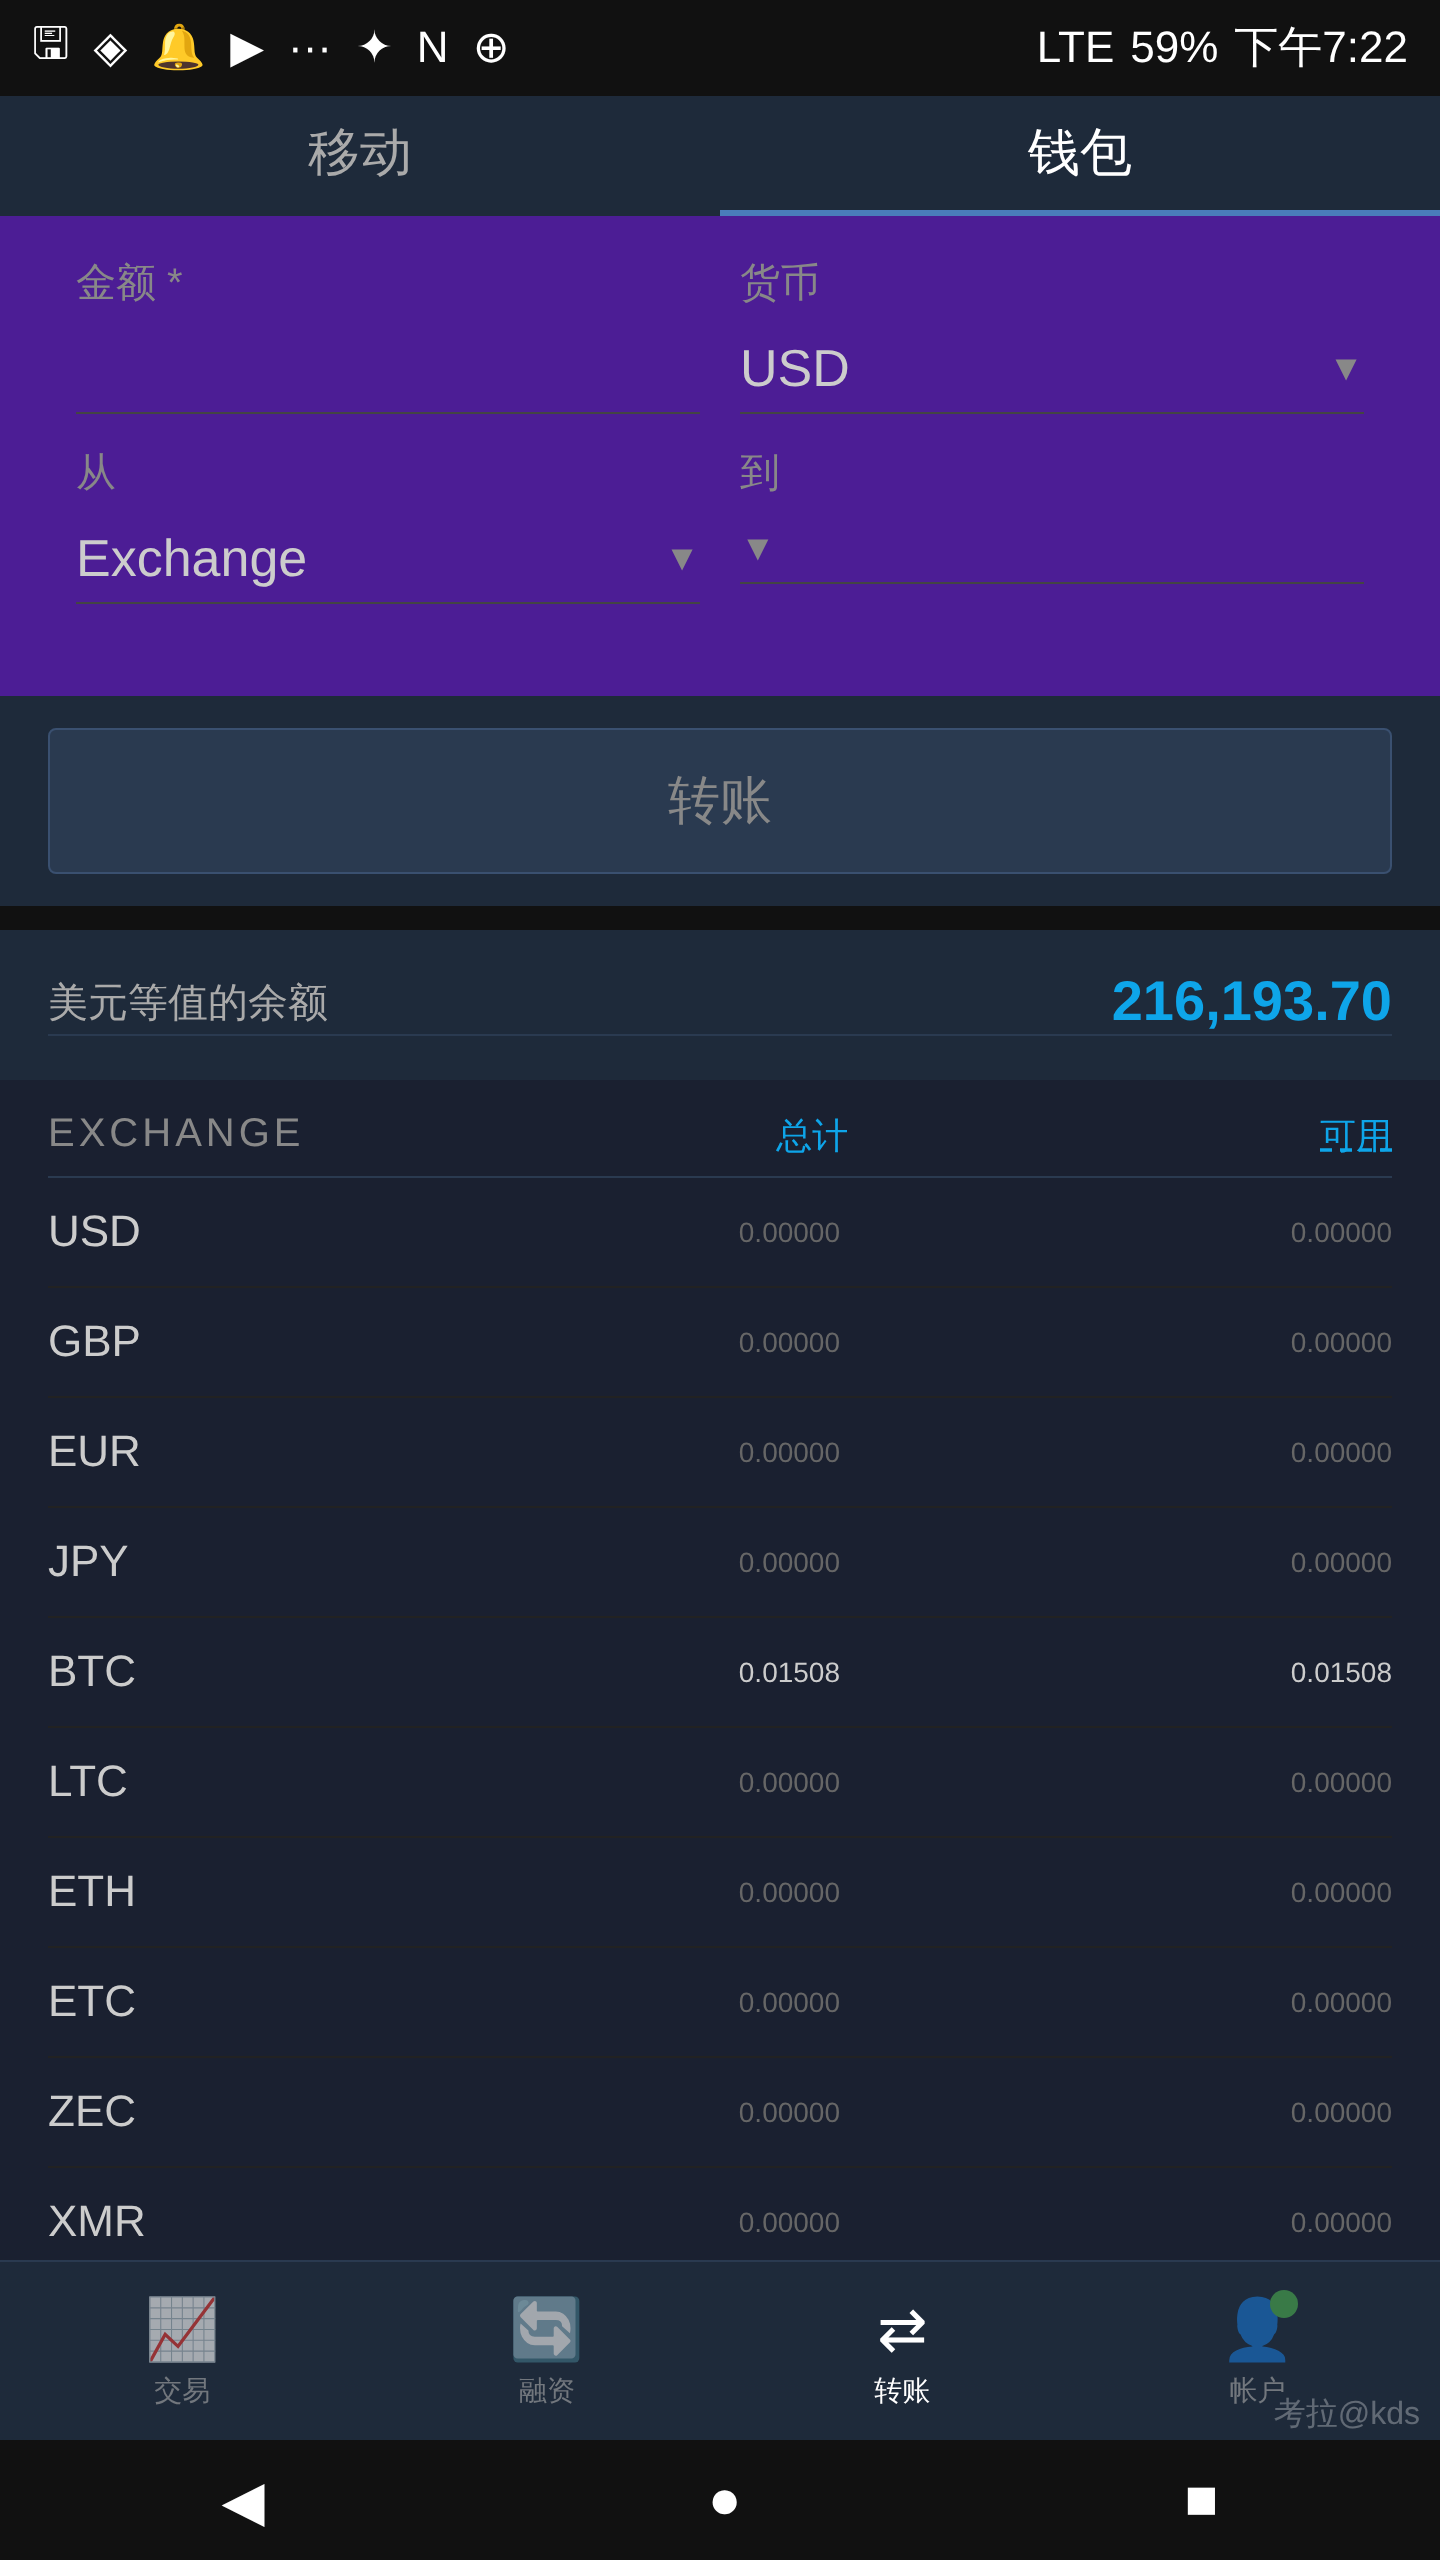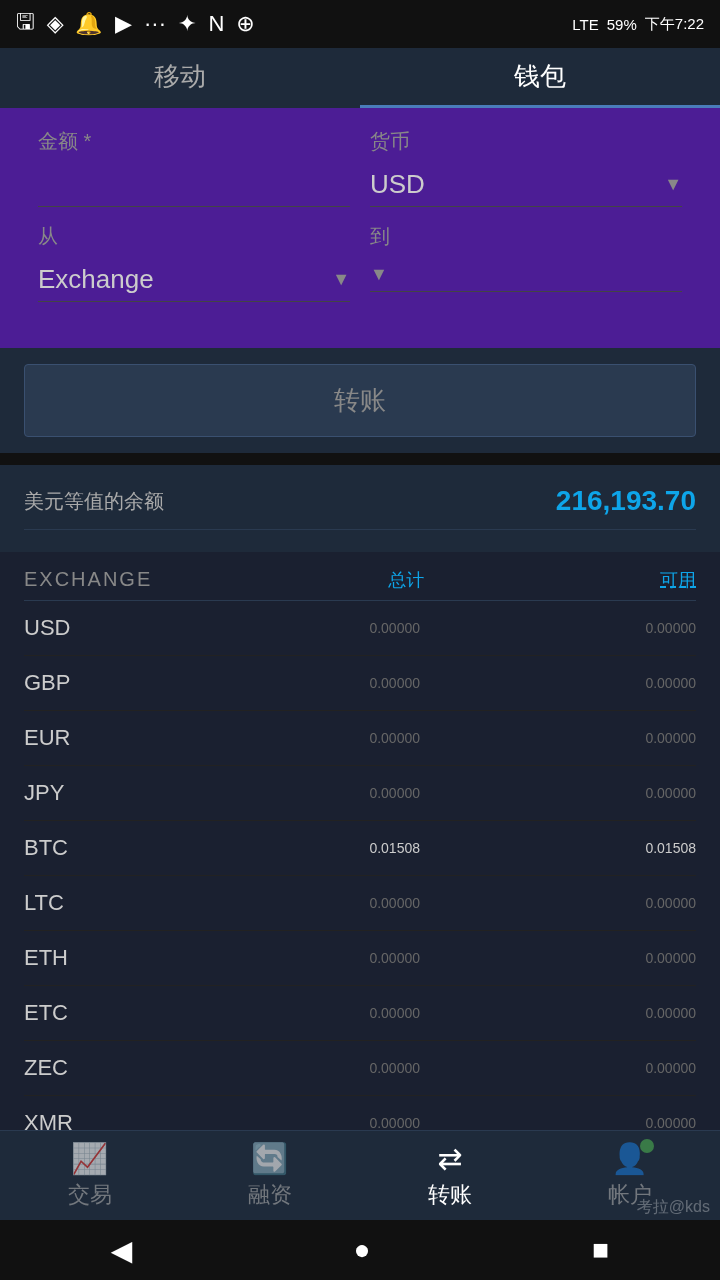--- a/index.html
+++ b/index.html
@@ -18,21 +18,21 @@
       background: #111;
       height: 48px;
       display: flex;
       align-items: center;
       justify-content: space-between;
       padding: 0 16px;
       color: #fff;
       font-size: 22px;
     }
     .status-left { display: flex; gap: 12px; align-items: center; }
-    .status-right { display: flex; gap: 8px; align-items: center; font-size: 15px; margin-left: 24px; }
+    .status-right { display: flex; gap: 8px; align-items: center; font-size: 22px; margin-left: 24px; }
 
     
     .tabs {
       display: flex;
       background: #1e2a3a;
       height: 60px;
     }
     .tab {
       flex: 1;
       display: flex;
@@ -129,21 +129,21 @@
     .balance-section {
       background: #1e2a3a;
       padding: 20px 24px 10px;
     }
 
     .balance-row {
       display: flex;
       justify-content: space-between;
       align-items: center;
       border-bottom: 1px solid #2a3a50;
-      padding-bottom: 12px;
+      padding-bottom: 0;
       margin-bottom: 12px;
     }
 
     .balance-label {
       font-size: 20px;
       color: #aaa;
     }
 
     .balance-value {
       font-size: 28px;
@@ -228,21 +228,21 @@
     .nav-item.active { opacity: 1; }
 
     .nav-icon {
       font-size: 30px;
       color: #aaa;
     }
 
     .nav-item.active .nav-icon { color: #fff; }
 
     .nav-label {
-      font-size: 22px;
+      font-size: 14px;
       color: #aaa;
     }
 
     .nav-item.active .nav-label { color: #fff; }
 
     .nav-account {
       position: relative;
     }
 
     .online-dot {

